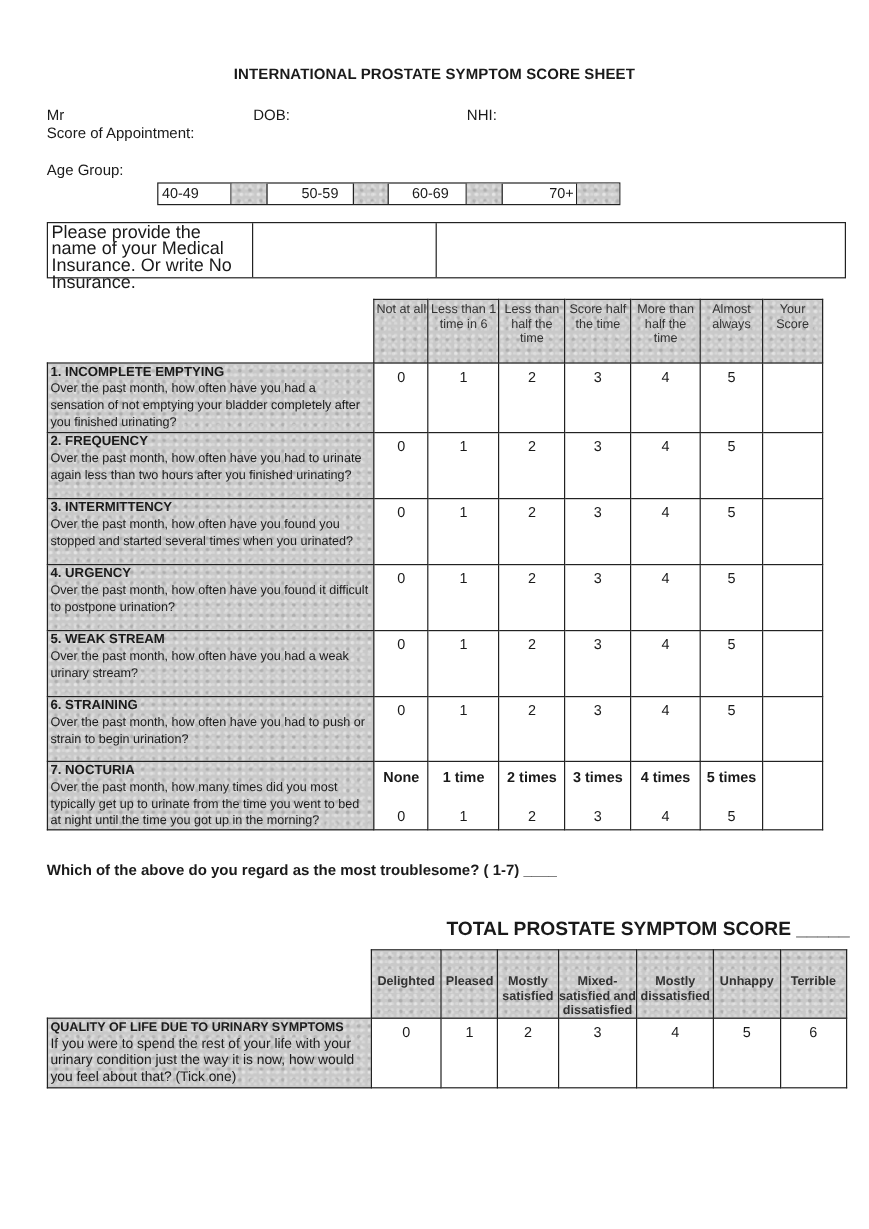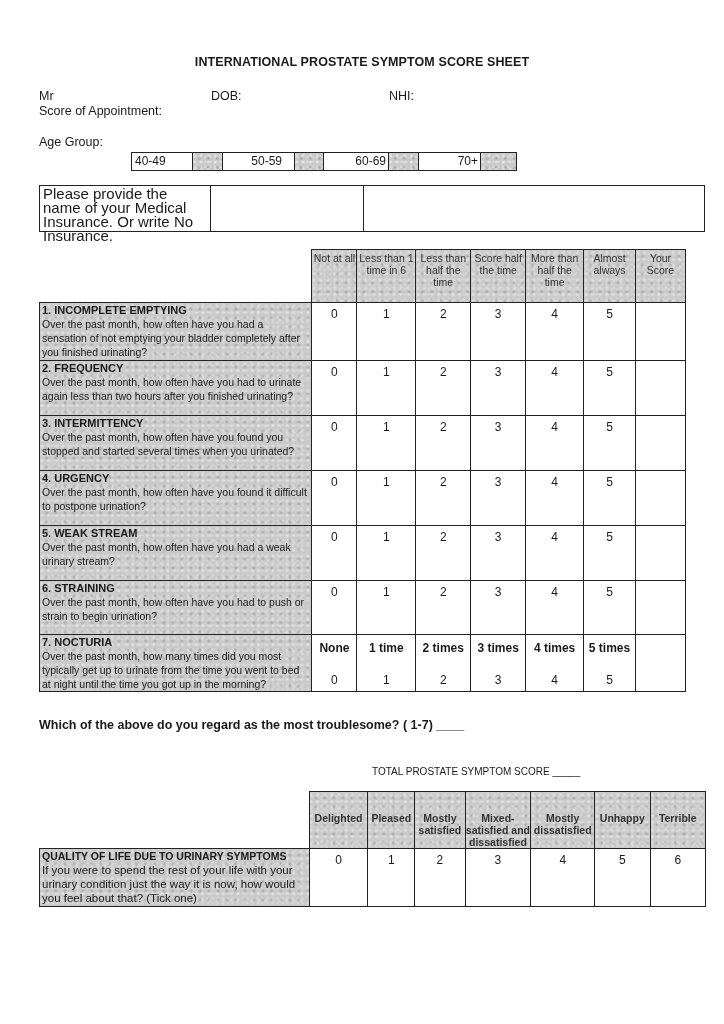--- a/index.html
+++ b/index.html
@@ -37,21 +37,21 @@
   .main-tbl td, .main-tbl th { border: 1px solid #222; vertical-align: top; }
   .main-tbl th { font-weight: normal; font-size: 10.5px; line-height: 12px; text-align: center; color: #333; padding-top: 2px; }
   .main-tbl .blank-head { border: none; background: transparent; }
   .q-cell { font-size: 10.5px; line-height: 14px; padding: 0 2px; color: #1a1a1a; }
   .q-cell .q-title { font-weight: bold; font-size: 11px; }
   .num { text-align: center; font-size: 12px; padding-top: 4px; }
   .noct-top { font-weight: bold; font-size: 12px; display: block; padding-top: 2px; }
   .noct-val { display: block; margin-top: 18px; }
 
   .troublesome { left: 39px; top: 718px; font-weight: bold; font-size: 12.5px; }
-  .total { left: 372px; top: 766px; font-weight: normal; font-size: 10px; }
+  .total { left: 372px; top: 766px; font-weight: bold; font-size: 16px; }
 
   
   .qol-tbl { left: 39px; top: 791px; width: 667px; }
   .qol-tbl td, .qol-tbl th { border: 1px solid #222; vertical-align: top; }
   .qol-tbl th { font-weight: bold; font-size: 10.5px; line-height: 12px; text-align: center; color: #333; padding-top: 20px; }
   .qol-tbl .blank-head { border: none; background: transparent; }
   .qol-q { font-size: 11.5px; line-height: 14px; padding: 0 2px; }
   .qol-q .q-title { font-weight: bold; font-size: 10.5px; }
 </style>
 </head>
@@ -63,21 +63,21 @@
 <div class="abs lbl" style="left:211px;top:89px;">DOB:</div>
 <div class="abs lbl" style="left:389px;top:89px;">NHI:</div>
 <div class="abs lbl" style="left:39px;top:104px;">Score of Appointment:</div>
 
 <div class="abs lbl" style="left:39px;top:135px;">Age Group:</div>
 <div class="abs age-box">
   <div class="opt" style="width:61px;text-align:left;">40-49</div>
   <div class="chk shade" style="width:30px;"></div>
   <div class="opt" style="width:72px;text-align:right;padding-right:12px;">50-59</div>
   <div class="chk shade" style="width:29px;"></div>
-  <div class="opt" style="width:65px;text-align:right;padding-right:2px;">60-69</div>
+  <div class="opt" style="width:65px;text-align:right;padding-right:14px;">60-69</div>
   <div class="chk shade" style="width:30px;"></div>
   <div class="opt" style="width:62px;text-align:right;padding-right:2px;">70+</div>
   <div class="chk shade" style="flex:1;border-right:none;"></div>
 </div>
 
 <div class="abs ins">
   <div style="width:171px;">Please provide the name of your Medical Insurance.  Or write No Insurance.</div>
   <div style="width:153px;"></div>
   <div style="flex:1;"></div>
 </div>

